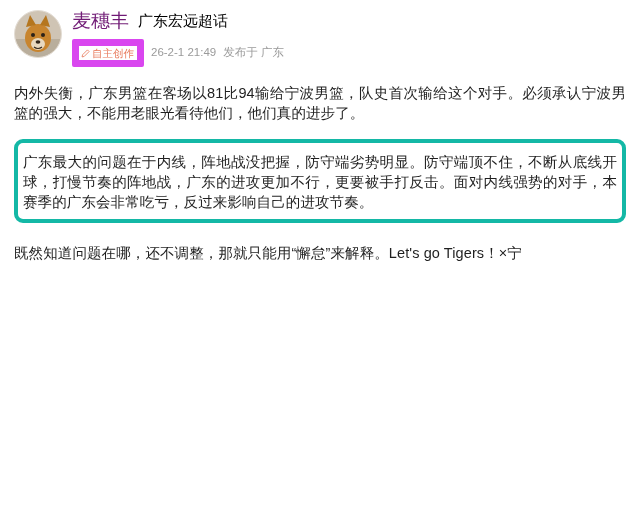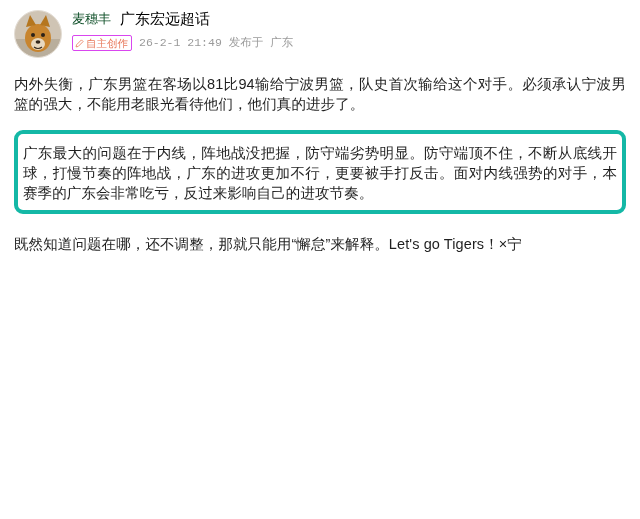--- a/index.html
+++ b/index.html
@@ -47,61 +47,60 @@
     min-width: 0;
     padding-top: 1px;
   }
   .name-row {
     display: flex;
     align-items: center;
     gap: 9px;
     line-height: 1;
   }
   .author-name {
-    font-size: 13px;
-    color: #14532d;
+    font-size: 19px;
+    color: #701a75;
     font-weight: normal;
     white-space: nowrap;
   }
   .topic-tag {
     font-size: 15px;
     color: #000000;
     white-space: nowrap;
   }
   .meta-row {
     display: flex;
     align-items: center;
     gap: 7px;
     margin-top: 9px;
     line-height: 1;
   }
   .badge-original {
     display: inline-flex;
     align-items: center;
     gap: 2px;
-    border: 1px solid #d946ef;
+    border: 7px solid #d946ef;
     color: #e8795a;
     font-size: 10.5px;
     border-radius: 2px;
     padding: 1.5px 3px 2px 2px;
     line-height: 1;
     white-space: nowrap;
   }
   .badge-original .pen-icon {
     display: inline-block;
     width: 9px;
     height: 9px;
     position: relative;
     top: 0.5px;
   }
   .meta-time, .meta-loc {
     font-size: 11.5px;
     color: #9a9a9a;
     white-space: nowrap;
-    font-family: Liberation Mono, monospace;
   }
 
   
   .article {
     padding: 0 14px;
     box-sizing: border-box;
     margin-top: 16px;
   }
   .para {
     font-size: 14.5px;

